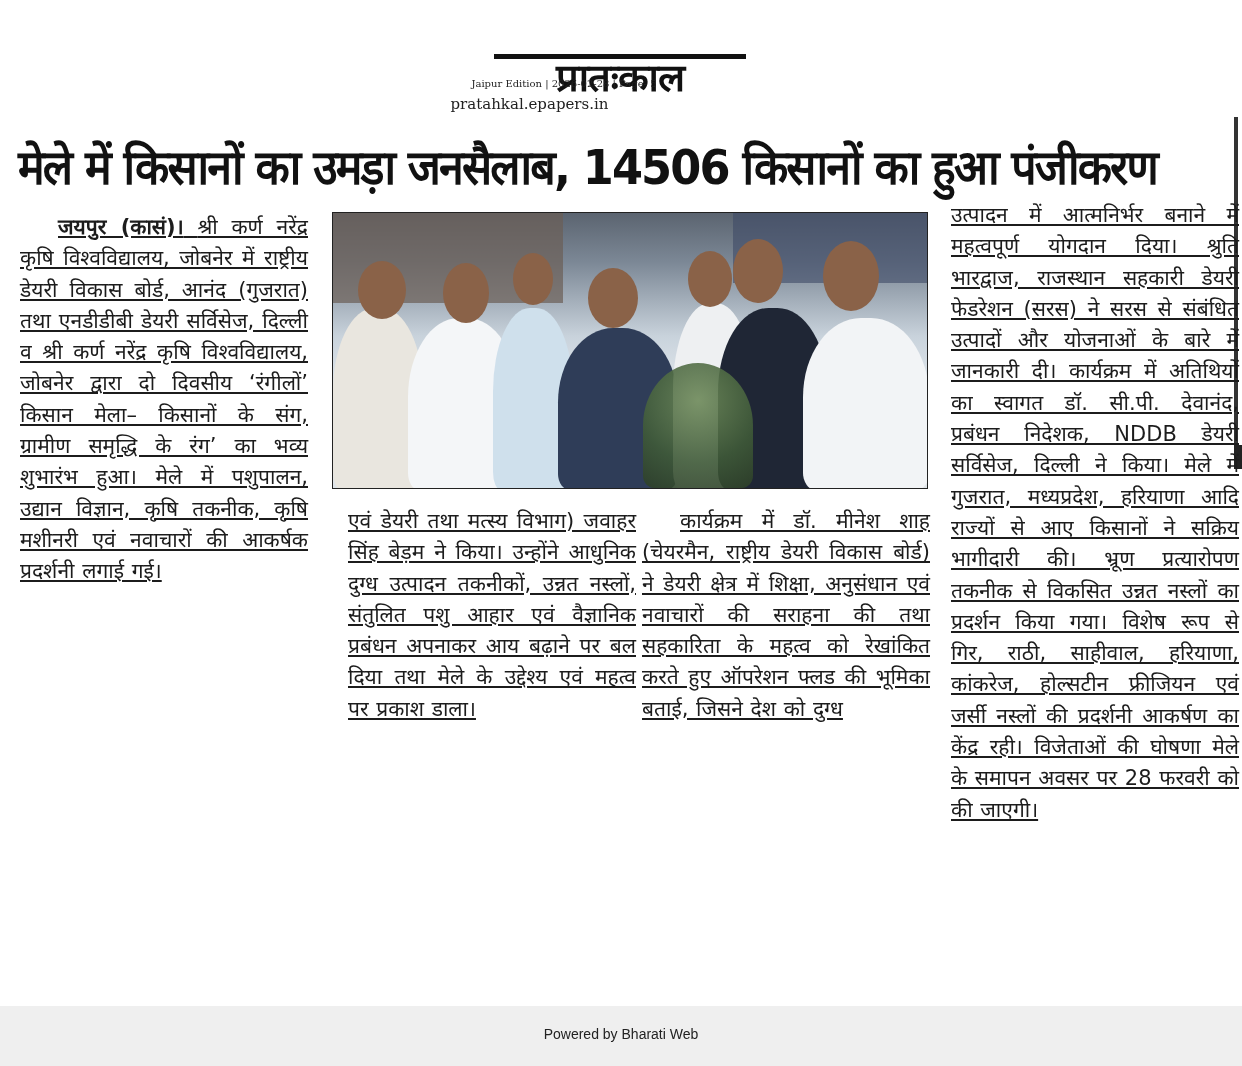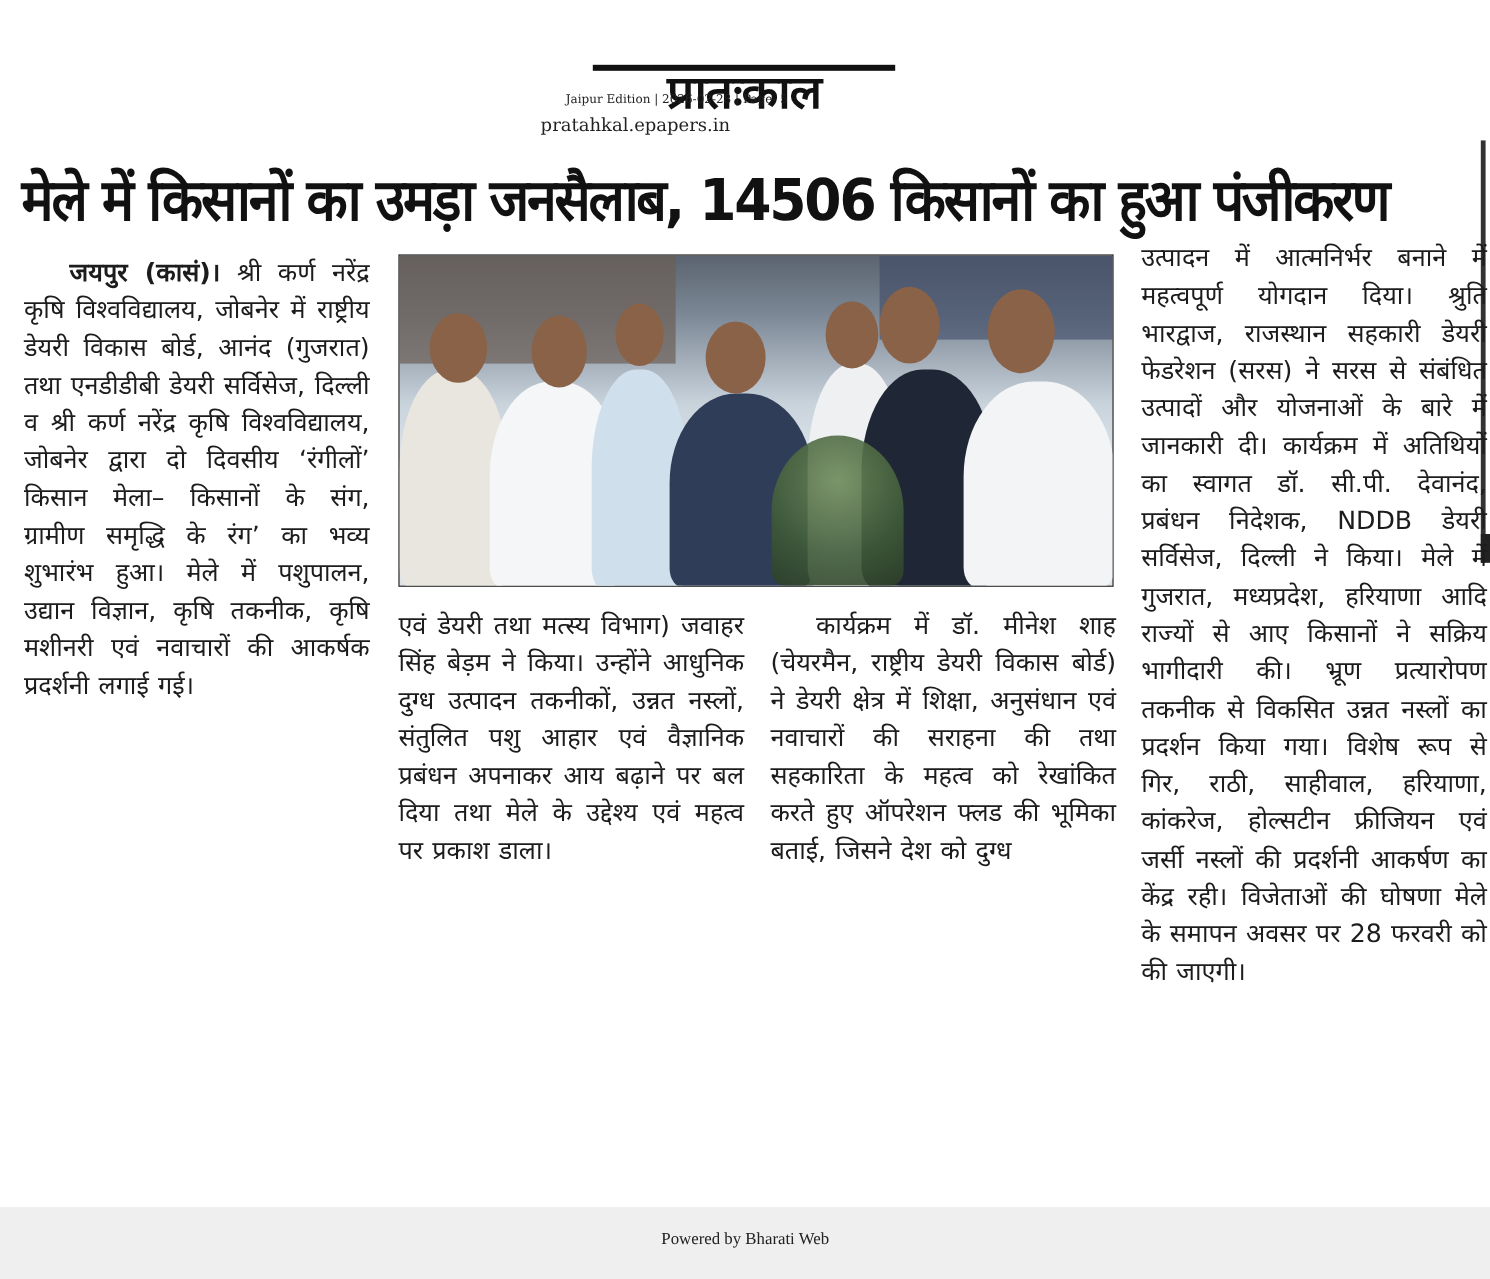--- a/index.html
+++ b/index.html
@@ -31,41 +31,41 @@
     .headline {
       position: absolute; left: 18px; top: 133px; width: 1200px; height: 68px;
       font-family: "DejaVu Sans", sans-serif; font-weight: bold; font-size: 48px; line-height: 68px;
       color: #111; white-space: nowrap; letter-spacing: -2px; transform-origin: left center;
       transform: scaleX(0.93);
     }
     .col {
       position: absolute; font-family: "DejaVu Sans", sans-serif; font-size: 21px; line-height: 31.3px;
       color: #1c1c1c; text-align: justify; word-spacing: 1px;
     }
-    .col p { margin: 0; }
+    .col p { margin: 0; text-decoration: underline; }
     .col p.indent { text-indent: 38px; }
     .col .dateline { font-weight: bold; }
     .col1 { left: 20px; top: 212px; width: 288px; }
-    .col2 { left: 332px; top: 506px; width: 288px; }
+    .col2 { left: 348px; top: 506px; width: 288px; }
     .col3 { left: 642px; top: 506px; width: 288px; }
     .col4 { left: 951px; top: 200px; width: 288px; }
     .photo {
       position: absolute; left: 332px; top: 212px; width: 596px; height: 277px;
       border: 1px solid #222; box-sizing: border-box; overflow: hidden;
       background: linear-gradient(180deg, #5b6470 0%, #7c8896 18%, #c9d3dc 45%, #e8edf1 70%, #dfe4e8 100%);
     }
     .photo .bg-left { position: absolute; left: 0; top: 0; width: 230px; height: 90px; background: #6b5e55; opacity: 0.7; }
     .photo .bg-right { position: absolute; left: 400px; top: 0; width: 196px; height: 70px; background: #3d4a66; opacity: 0.6; }
     .photo .person { position: absolute; border-radius: 46% 46% 10% 10%; }
     .photo .head { position: absolute; border-radius: 50%; background: #8a6248; }
     .photo .plant { position: absolute; left: 310px; top: 150px; width: 110px; height: 125px; border-radius: 50% 50% 10% 10%;
       background: radial-gradient(circle at 50% 30%, #6e8a5a 0%, #3f5a38 60%, #2d3f28 100%); opacity: 0.9; }
     .footer {
       position: absolute; left: 0; top: 1006px; width: 1242px; height: 60px; background: #efefef;
-      font-family: Liberation Serif, serif; font-size: 14px; color: #222; text-align: center; line-height: 56px;
+      font-family: Liberation Sans, sans-serif; font-size: 14px; color: #222; text-align: center; line-height: 56px;
     }
   </style>
 </head>
 <body>
 
 <div class="masthead">
   <div class="logo">
     <div class="bar"></div>
     <div class="txt">प्रातःकाल</div>
   </div>

